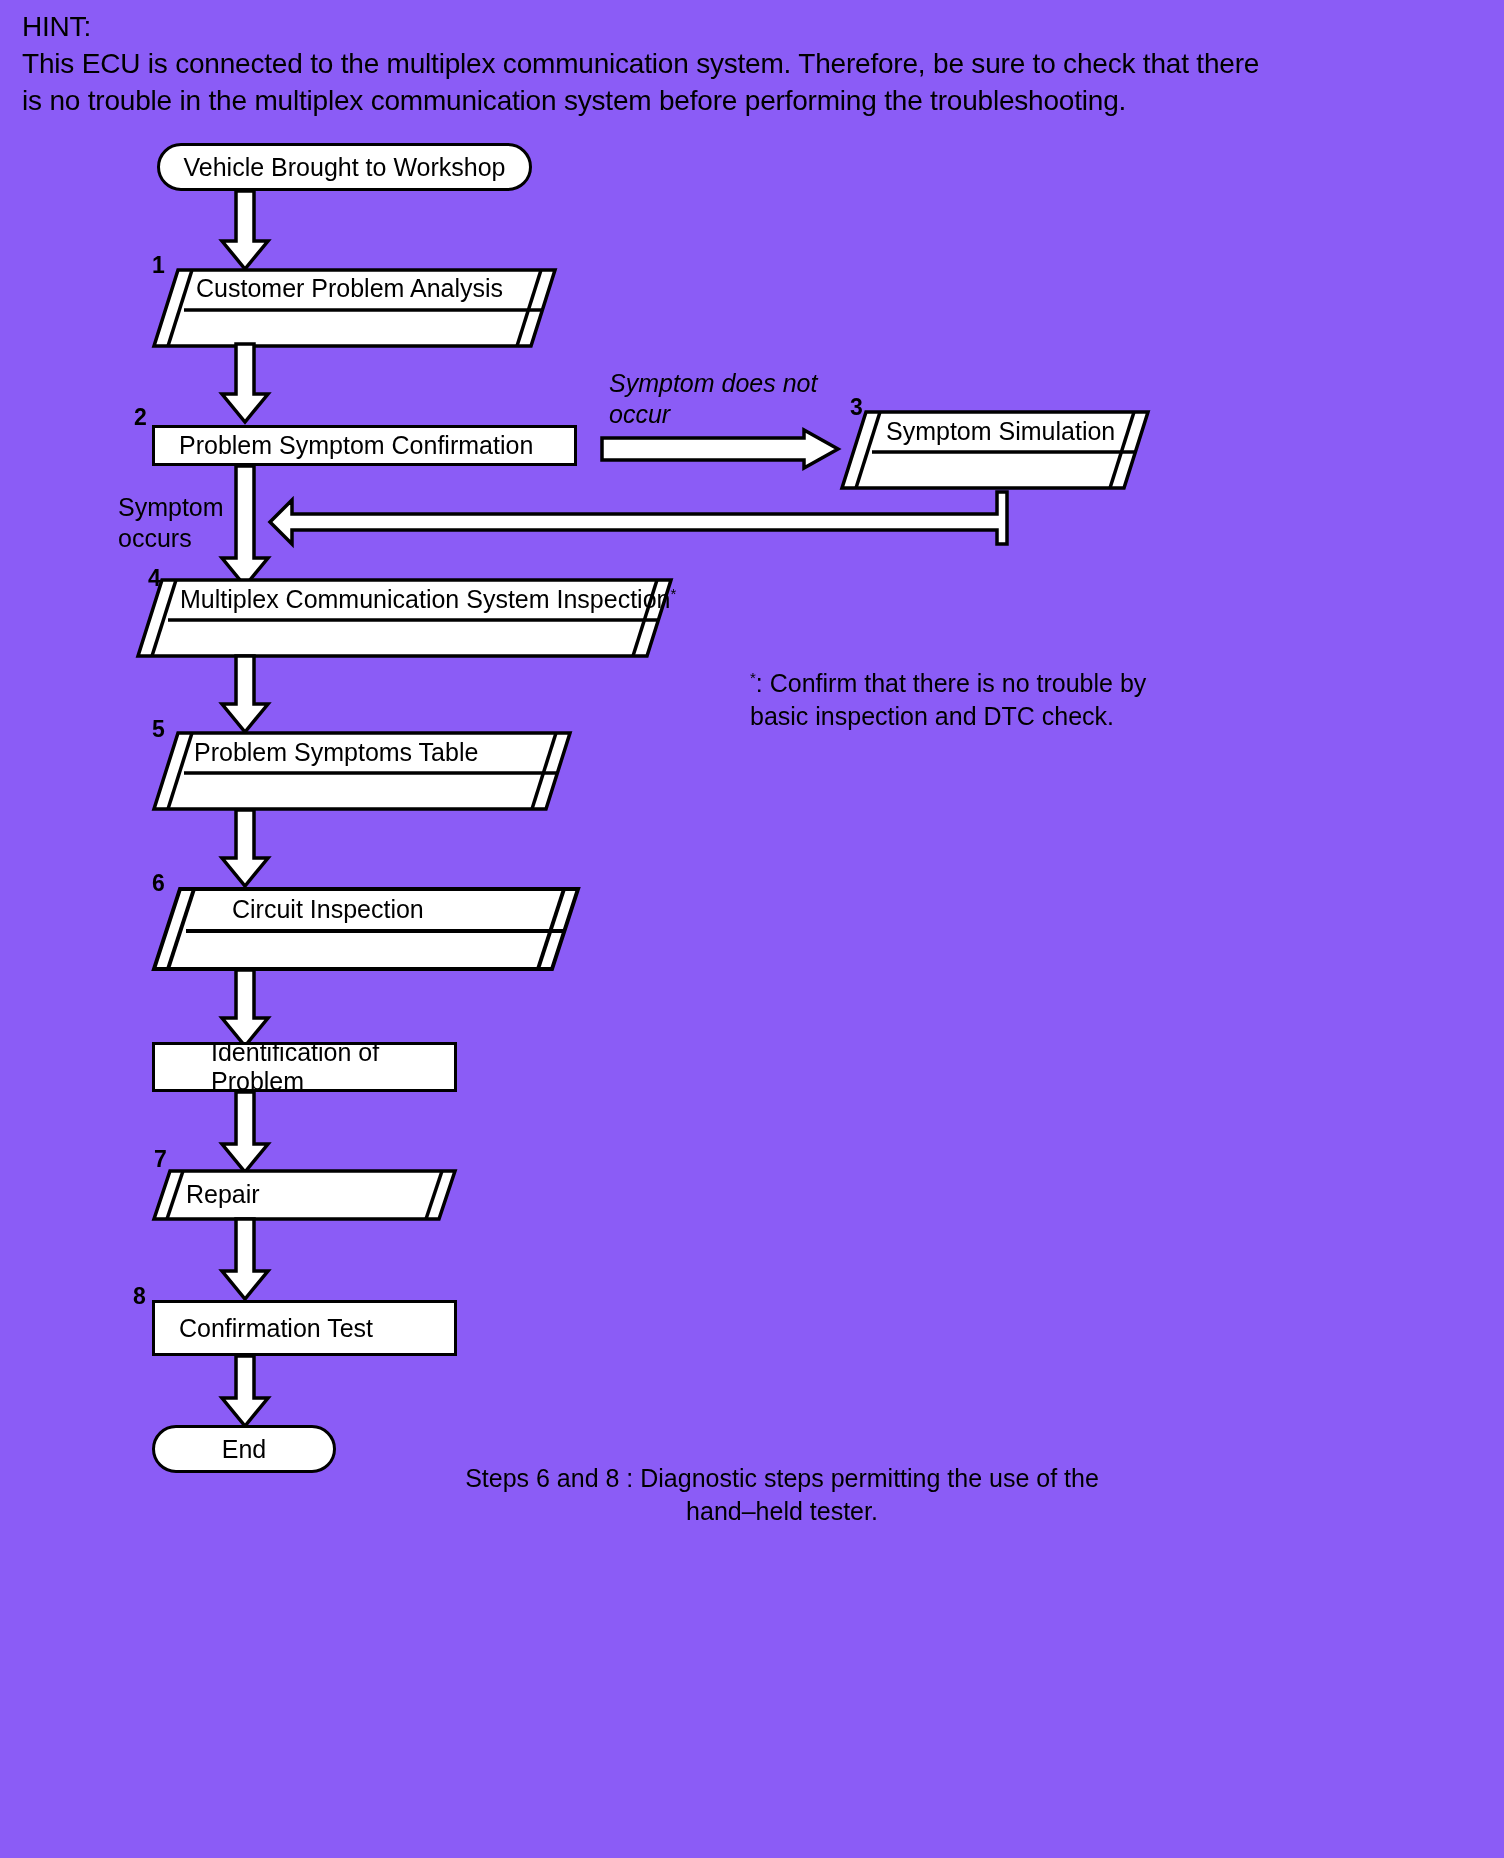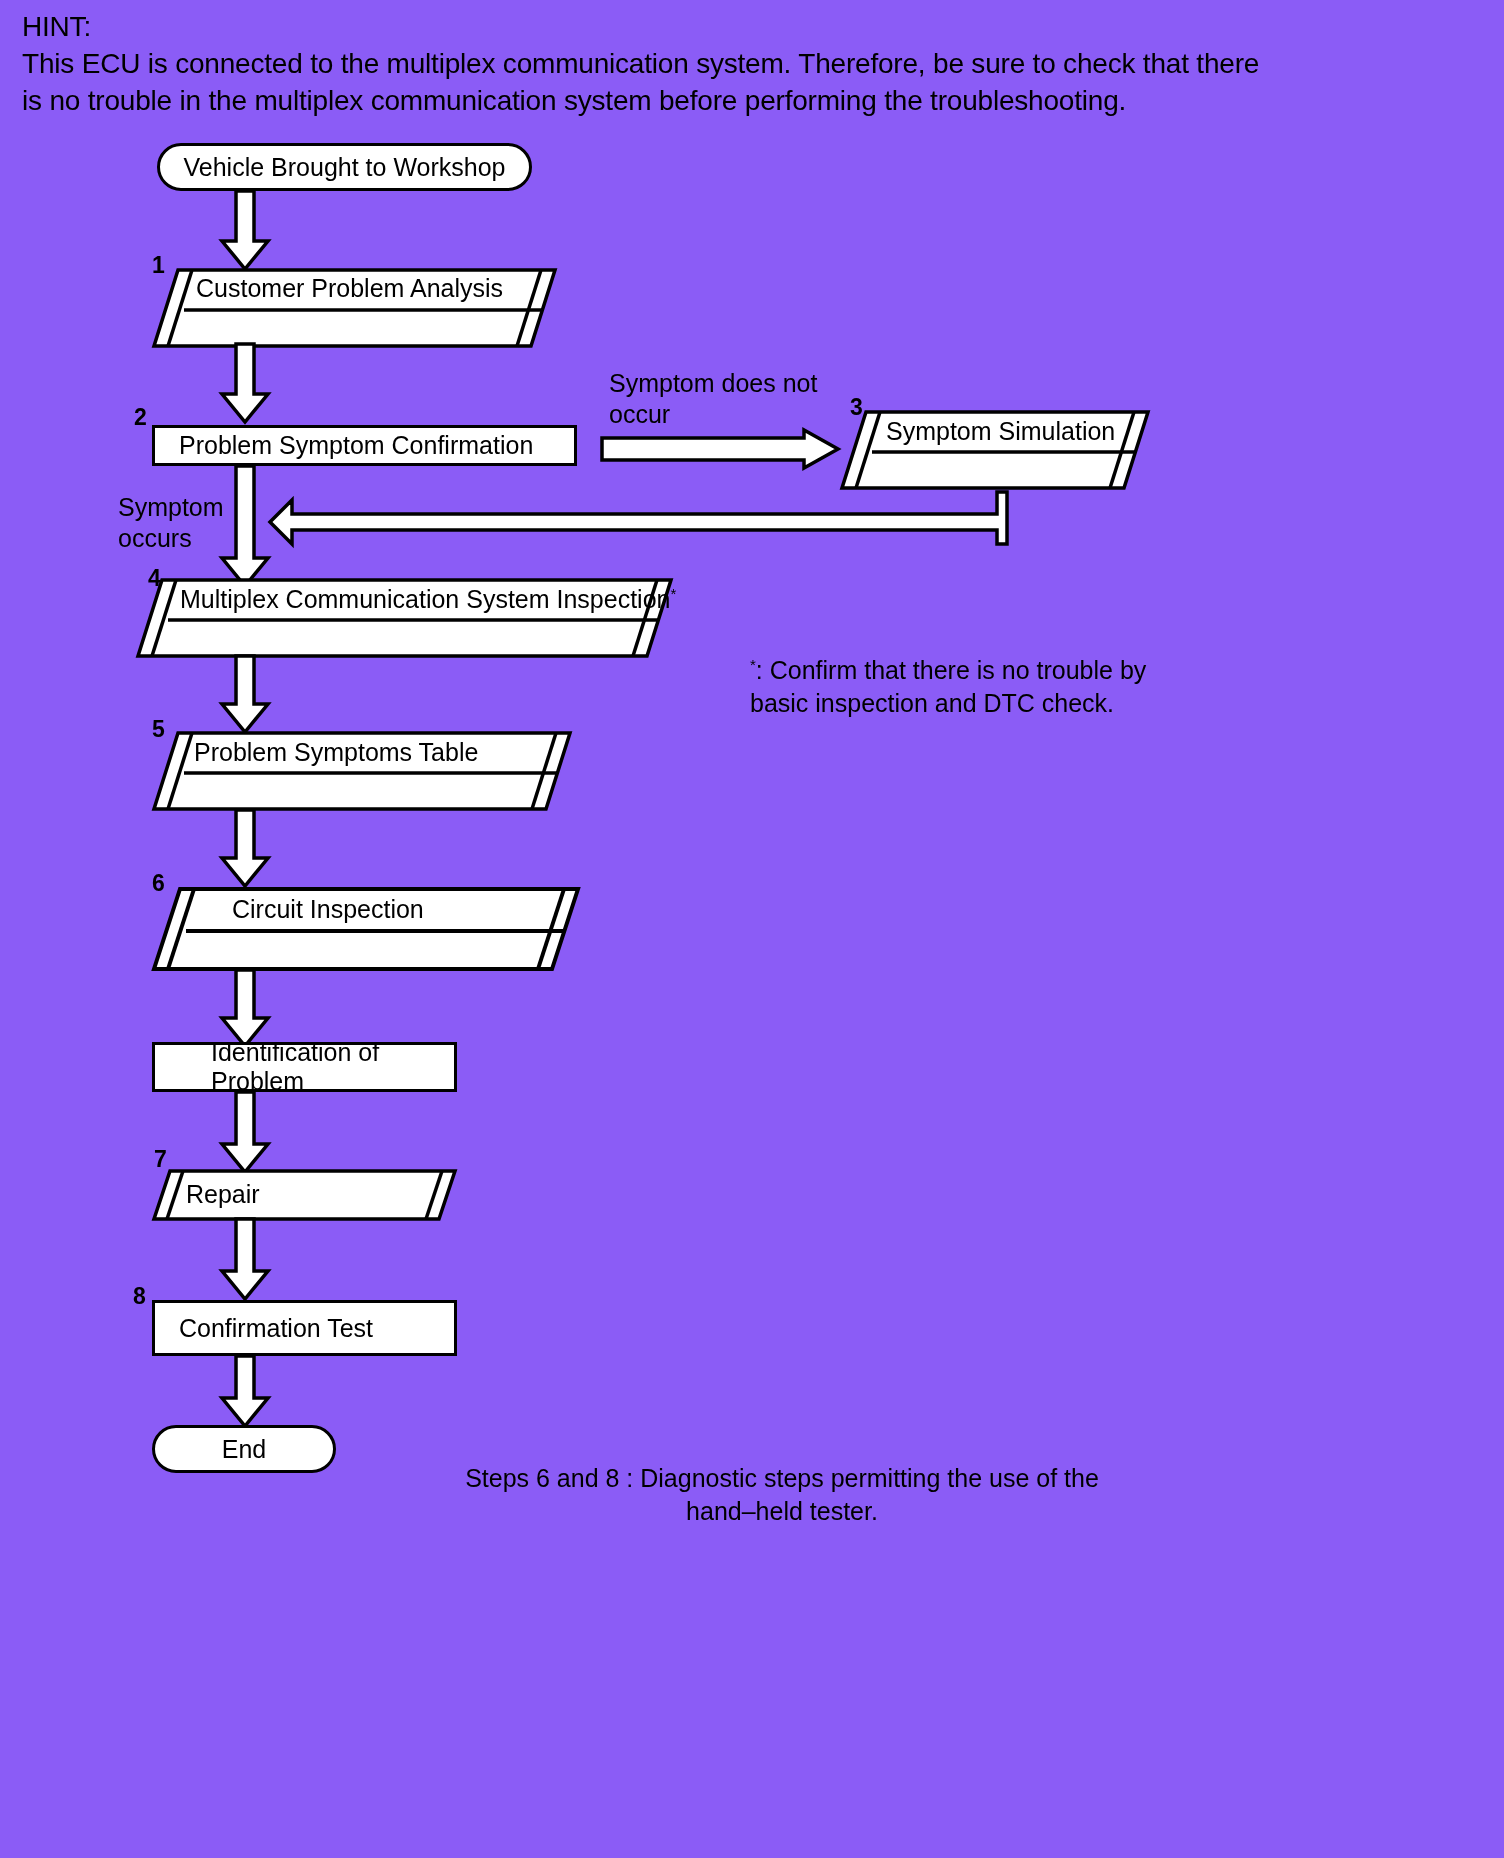--- a/index.html
+++ b/index.html
@@ -83,20 +83,21 @@
   .edgelabel {
     position: absolute;
     font-size: 25px;
     line-height: 1.25;
     white-space: pre-line;
   }
   .note {
     position: absolute;
     font-size: 25px;
     line-height: 1.3;
+    margin-top: 13px;
   }
   .note .sup { font-size: 15px; vertical-align: super; }
   .caption {
     position: absolute;
     font-size: 25px;
     line-height: 1.3;
     text-align: center;
   }
 
   
@@ -138,21 +139,21 @@
     <svg width="56" height="80" viewBox="0 0 56 80">
       <path d="M18 0 L18 50 L4 50 L27 78 L50 50 L36 50 L36 0 Z" fill="#ffffff" stroke="#000000" stroke-width="3.5" stroke-linejoin="miter"></path>
     </svg>
   </div>
 
   <div class="stepnum" style="left:134px; top:404px;">2</div>
   <div class="node rect" style="left:152px; top:425px; width:425px; height:41px;">
     <span class="rtext">Problem Symptom Confirmation</span>
   </div>
 
-  <div class="edgelabel" style="left:609px; top:368px;">Symptom does not
+  <div class="edgelabel" style="left:609px; top:368px;font-style:italic;">Symptom does not
 occur</div>
 
   <div class="arrow" style="left:600px; top:428px;">
     <svg width="240" height="42" viewBox="0 0 240 42">
       <path d="M2 10 L204 10 L204 2 L238 21 L204 40 L204 32 L2 32 Z" fill="#ffffff" stroke="#000000" stroke-width="3.5" stroke-linejoin="miter"></path>
     </svg>
   </div>
 
   <div class="stepnum" style="left:850px; top:394px;">3</div>
   <div class="doc" style="left:840px; top:410px;">

